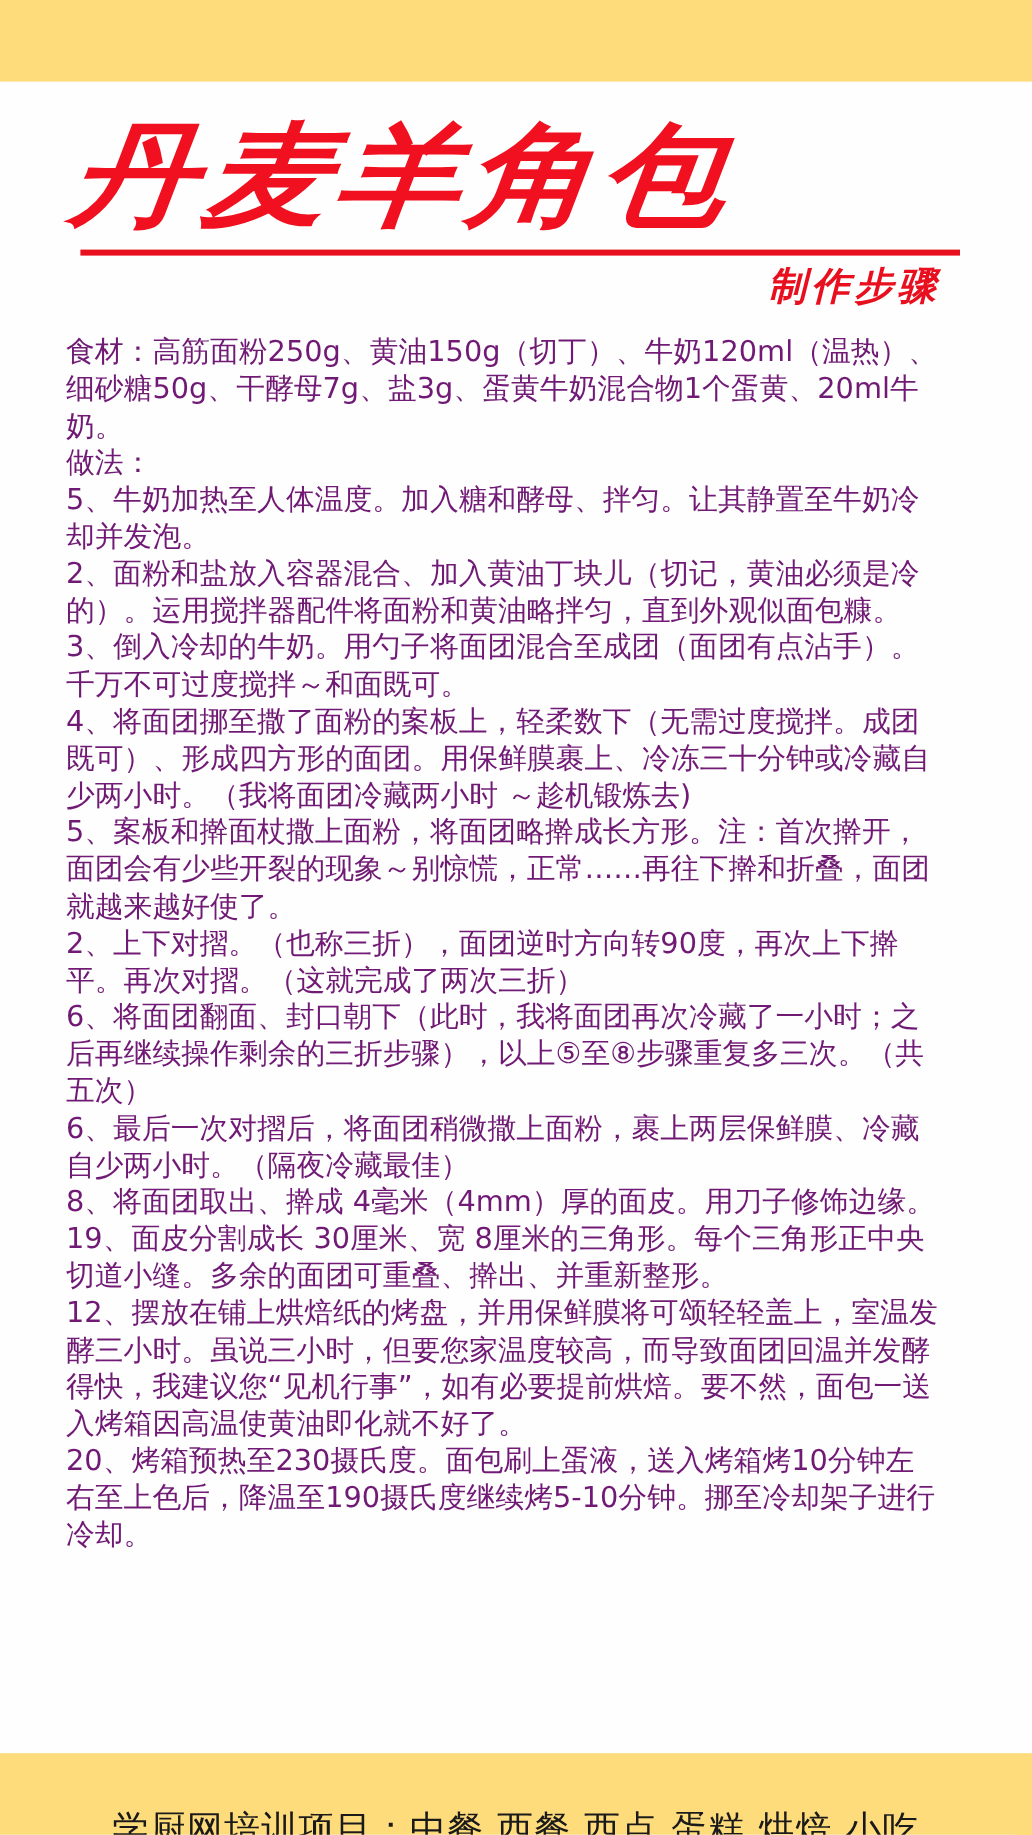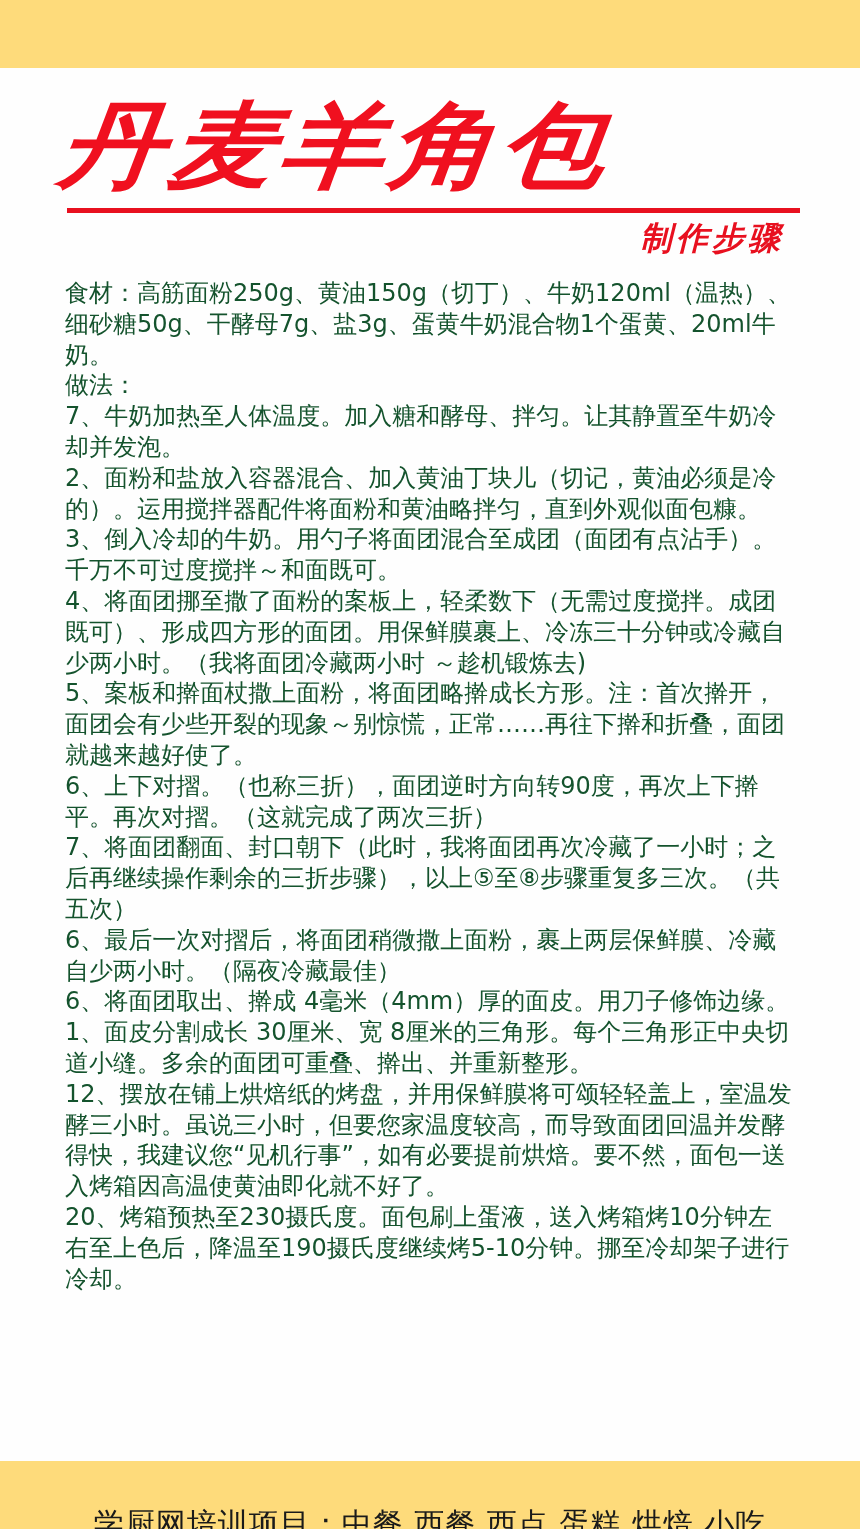--- a/index.html
+++ b/index.html
@@ -53,26 +53,26 @@
       font-weight: bold;
       font-style: italic;
       color: #e8101f;
       letter-spacing: 4px;
       white-space: nowrap;
       font-family: "DejaVu Sans", sans-serif;
       text-align: center;
     }
     .body-text {
       position: absolute;
-      left: 65px;
+      left: 55px;
       top: 278px;
       width: 730px;
       font-size: 24px;
       line-height: 30.8px;
-      color: #14532d;
+      color: #701a75;
       font-family: "DejaVu Sans", sans-serif;
     }
     .body-text p {
       margin: 0;
       padding: 0;
     }
     .bottom-band {
       position: absolute;
       left: 0;
       top: 1461px;
@@ -96,29 +96,29 @@
 
 <div class="top-band"></div>
 
 <div class="title">丹麦羊角包</div>
 <div class="title-rule"></div>
 <div class="subtitle">制作步骤</div>
 
 <div class="body-text">
   <p>食材：高筋面粉250g、黄油150g（切丁）、牛奶120ml（温热）、细砂糖50g、干酵母7g、盐3g、蛋黄牛奶混合物1个蛋黄、20ml牛奶。</p>
   <p>做法：</p>
-  <p>7、牛奶加热至人体温度。加入糖和酵母、拌匀。让其静置至牛奶冷却并发泡。</p>
+  <p>5、牛奶加热至人体温度。加入糖和酵母、拌匀。让其静置至牛奶冷却并发泡。</p>
   <p>2、面粉和盐放入容器混合、加入黄油丁块儿（切记，黄油必须是冷的）。运用搅拌器配件将面粉和黄油略拌匀，直到外观似面包糠。</p>
   <p>3、倒入冷却的牛奶。用勺子将面团混合至成团（面团有点沾手）。千万不可过度搅拌～和面既可。</p>
   <p>4、将面团挪至撒了面粉的案板上，轻柔数下（无需过度搅拌。成团既可）、形成四方形的面团。用保鲜膜裹上、冷冻三十分钟或冷藏自少两小时。（我将面团冷藏两小时 ～趁机锻炼去)</p>
   <p>5、案板和擀面杖撒上面粉，将面团略擀成长方形。注：首次擀开，面团会有少些开裂的现象～别惊慌，正常……再往下擀和折叠，面团就越来越好使了。</p>
-  <p>6、上下对摺。（也称三折），面团逆时方向转90度，再次上下擀平。再次对摺。（这就完成了两次三折）</p>
-  <p>7、将面团翻面、封口朝下（此时，我将面团再次冷藏了一小时；之后再继续操作剩余的三折步骤），以上⑤至⑧步骤重复多三次。（共五次）</p>
+  <p>2、上下对摺。（也称三折），面团逆时方向转90度，再次上下擀平。再次对摺。（这就完成了两次三折）</p>
+  <p>6、将面团翻面、封口朝下（此时，我将面团再次冷藏了一小时；之后再继续操作剩余的三折步骤），以上⑤至⑧步骤重复多三次。（共五次）</p>
   <p>6、最后一次对摺后，将面团稍微撒上面粉，裹上两层保鲜膜、冷藏自少两小时。（隔夜冷藏最佳）</p>
-  <p>6、将面团取出、擀成 4毫米（4mm）厚的面皮。用刀子修饰边缘。</p>
-  <p>1、面皮分割成长 30厘米、宽 8厘米的三角形。每个三角形正中央切道小缝。多余的面团可重叠、擀出、并重新整形。</p>
+  <p>8、将面团取出、擀成 4毫米（4mm）厚的面皮。用刀子修饰边缘。</p>
+  <p>19、面皮分割成长 30厘米、宽 8厘米的三角形。每个三角形正中央切道小缝。多余的面团可重叠、擀出、并重新整形。</p>
   <p>12、摆放在铺上烘焙纸的烤盘，并用保鲜膜将可颂轻轻盖上，室温发酵三小时。虽说三小时，但要您家温度较高，而导致面团回温并发酵得快，我建议您“见机行事”，如有必要提前烘焙。要不然，面包一送入烤箱因高温使黄油即化就不好了。</p>
   <p>20、烤箱预热至230摄氏度。面包刷上蛋液，送入烤箱烤10分钟左右至上色后，降温至190摄氏度继续烤5-10分钟。挪至冷却架子进行冷却。</p>
 </div>
 
 <div class="bottom-band">
   <span>学厨网培训项目：中餐 西餐 西点 蛋糕 烘焙 小吃</span>
 </div>
 
 </body></html>

